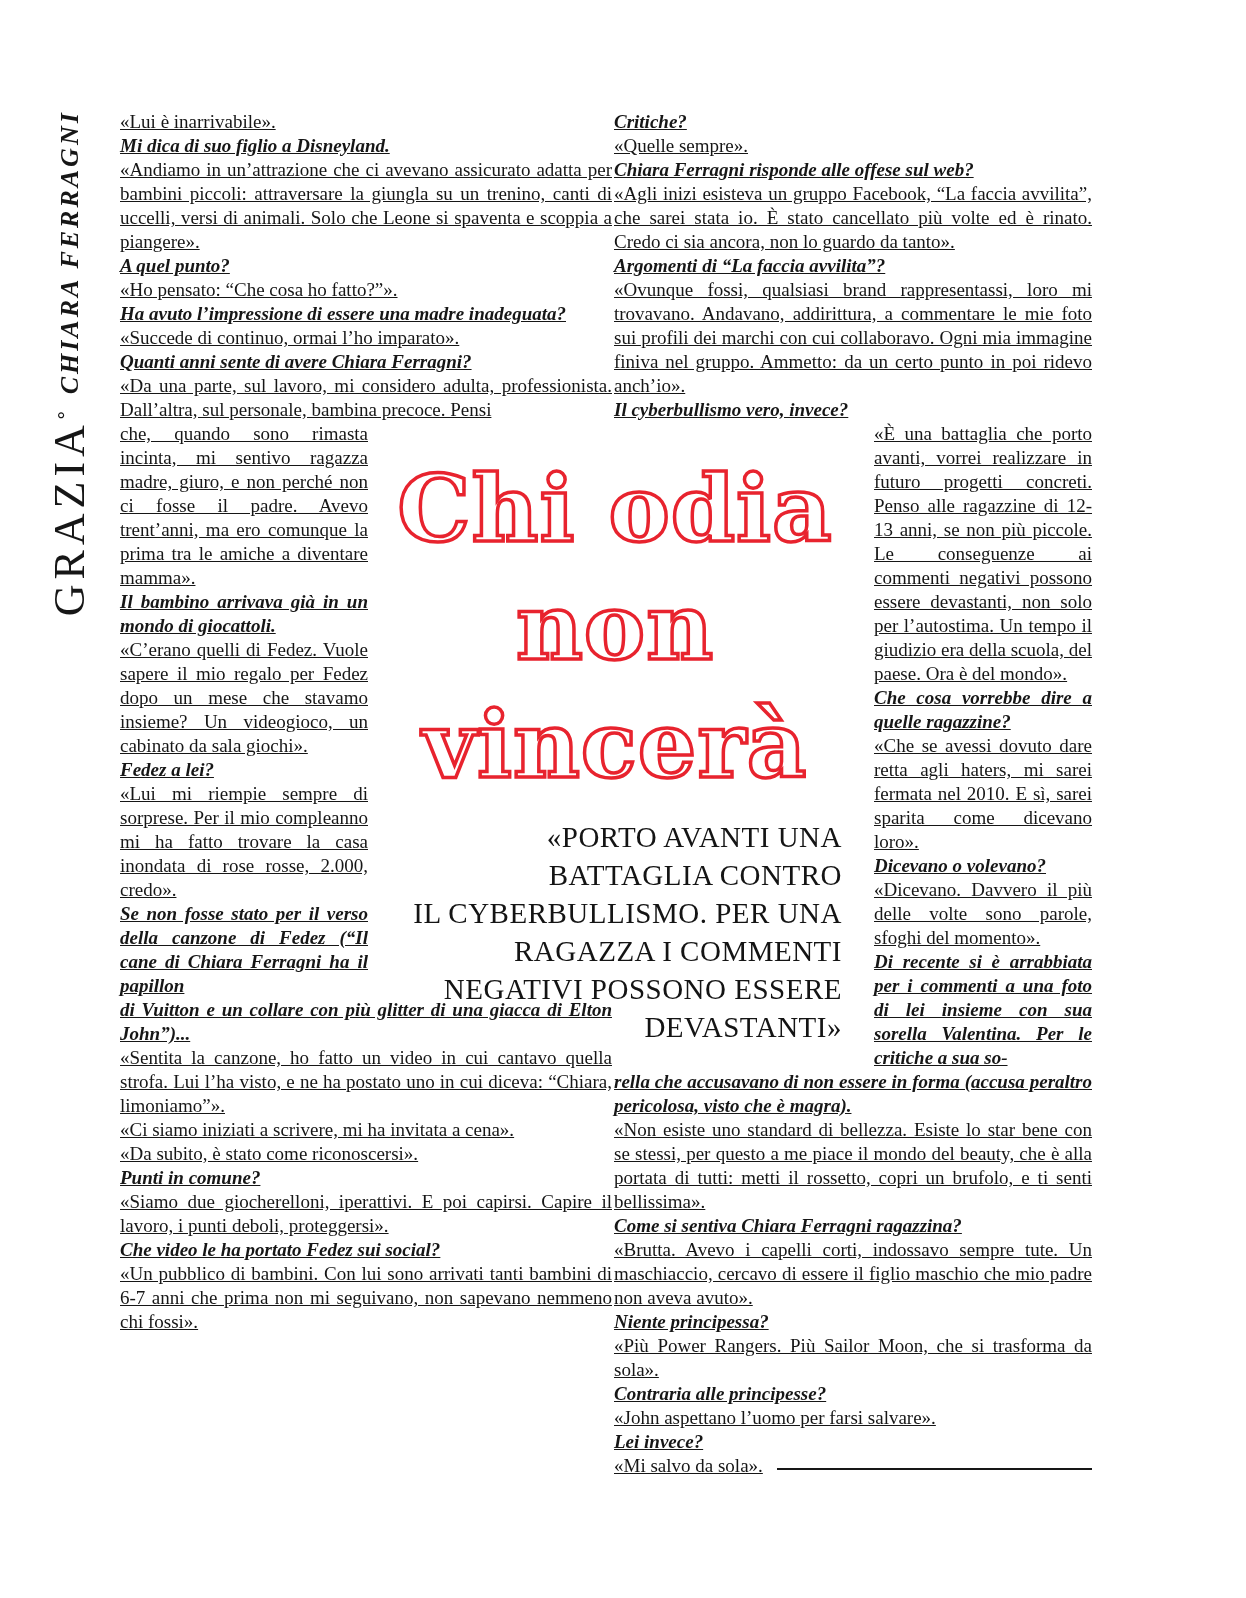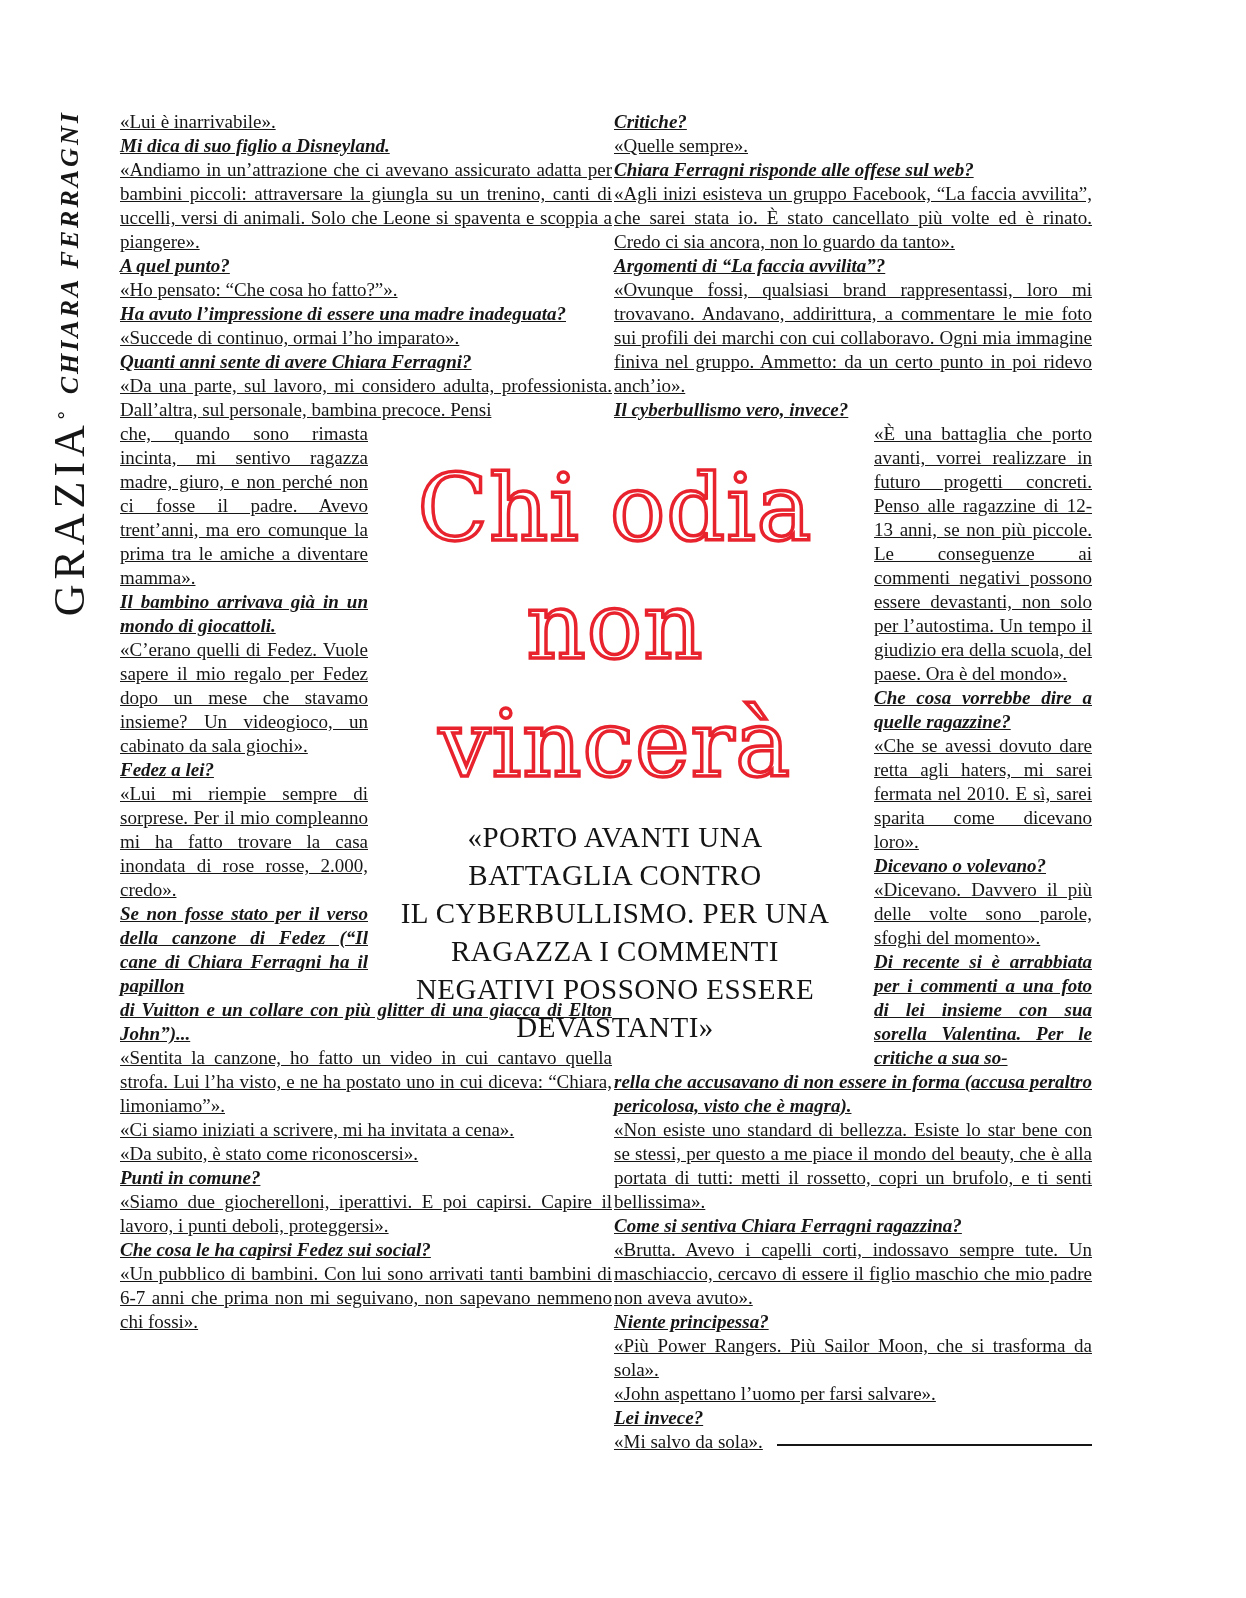--- a/index.html
+++ b/index.html
@@ -66,29 +66,29 @@
   
   .pullquote {
     position: absolute;
     left: 388px;
     top: 450px;
     width: 454px;
     text-align: center;
   }
   .bigline {
     font-family: "DejaVu Serif", serif;
-    font-weight: 400;
+    font-weight: 700;
     font-size: 92px;
     line-height: 118px;
     letter-spacing: 1px;
     color: #e8232e;
     -webkit-text-fill-color: #ffffff;
     -webkit-text-stroke: 3.5px #e8232e;
   }
-  .subquote { margin-top: 14px; }
+  .subquote { margin-top: 14px; text-align: right; }
   .subline {
     font-size: 29px;
     line-height: 38px;
     letter-spacing: 0.5px;
     color: #141414;
   }
 
   
   .lastline { display: flex; align-items: center; justify-content: flex-end; }
   .lastline .txt { white-space: nowrap; }
@@ -126,21 +126,21 @@
     <p class="a">«Lui mi riempie sempre di sorprese. Per il mio compleanno mi ha fatto trovare la casa inondata di rose rosse, 2.000, credo».</p>
     <p class="q">Se non fosse stato per il verso della canzone di Fedez (“Il cane di Chiara Ferragni ha il papillon</p>
   </div>
   <div>
     <p class="q">di Vuitton e un collare con più glitter di una giacca di Elton John”)...</p>
     <p class="a">«Sentita la canzone, ho fatto un video in cui cantavo quella strofa. Lui l’ha visto, e ne ha postato uno in cui diceva: “Chiara, limoniamo”».</p>
     <p class="a">«Ci siamo iniziati a scrivere, mi ha invitata a cena».</p>
     <p class="a">«Da subito, è stato come riconoscersi».</p>
     <p class="q">Punti in comune?</p>
     <p class="a">«Siamo due giocherelloni, iperattivi. E poi capirsi. Capire il lavoro, i punti deboli, proteggersi».</p>
-    <p class="q">Che cosa le ha capirsi Fedez sui social?</p>
+    <p class="q">Che video le ha portato Fedez sui social?</p>
     <p class="a">«Un pubblico di bambini. Con lui sono arrivati tanti bambini di 6-7 anni che prima non mi seguivano, non sapevano nemmeno chi fossi».</p>
   </div>
 </div>
 
 <div class="pullquote">
   <div class="bigline">Chi odia</div>
   <div class="bigline">non</div>
   <div class="bigline">vincerà</div>
   <div class="subquote">
     <div class="subline">«PORTO AVANTI UNA</div>
@@ -170,20 +170,21 @@
     <p class="a">«Dicevano. Davvero il più delle volte sono parole, sfoghi del momento».</p>
     <p class="q">Di recente si è arrabbiata per i commenti a una foto di lei insieme con sua sorella Valentina. Per le critiche a sua so-</p>
   </div>
   <div>
     <p class="q">rella che accusavano di non essere in forma (accusa peraltro pericolosa, visto che è magra).</p>
     <p class="a">«Non esiste uno standard di bellezza. Esiste lo star bene con se stessi, per questo a me piace il mondo del beauty, che è alla portata di tutti: metti il rossetto, copri un brufolo, e ti senti bellissima».</p>
     <p class="q">Come si sentiva Chiara Ferragni ragazzina?</p>
     <p class="a">«Brutta. Avevo i capelli corti, indossavo sempre tute. Un maschiaccio, cercavo di essere il figlio maschio che mio padre non aveva avuto».</p>
     <p class="q">Niente principessa?</p>
     <p class="a">«Più Power Rangers. Più Sailor Moon, che si trasforma da sola».</p>
+    <p class="q">Contraria alle principesse?</p>
     <p class="a">«John aspettano l’uomo per farsi salvare».</p>
     <p class="q">Lei invece?</p>
     <p class="a lastline">
       <span class="txt">«Mi salvo da sola».</span>
       <span class="end-rule"></span>
     </p>
   </div>
 </div>
 
 </body></html>

